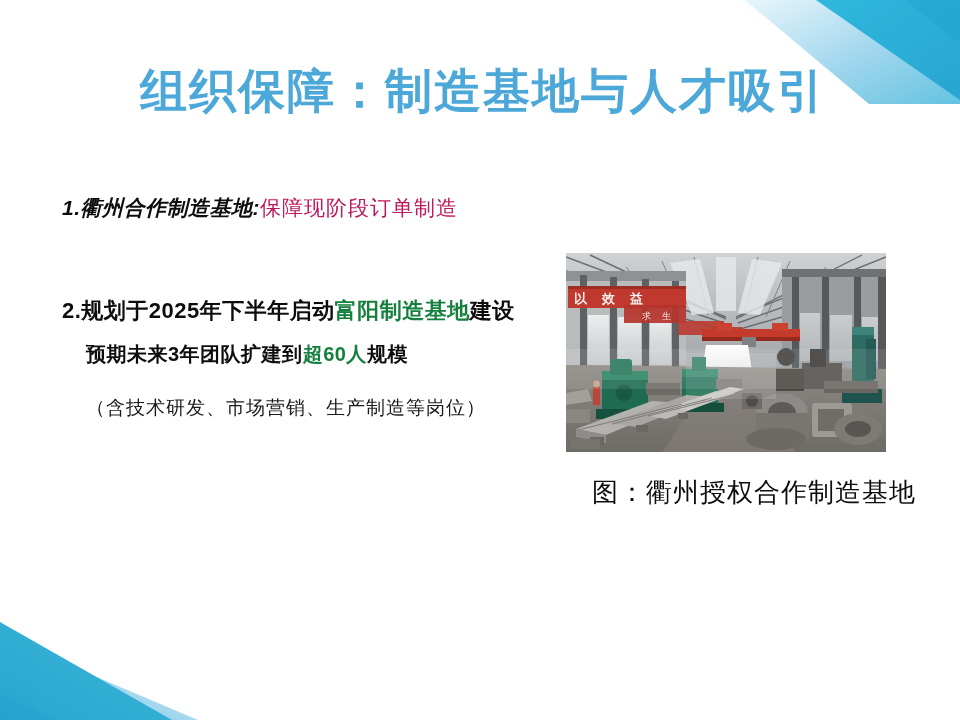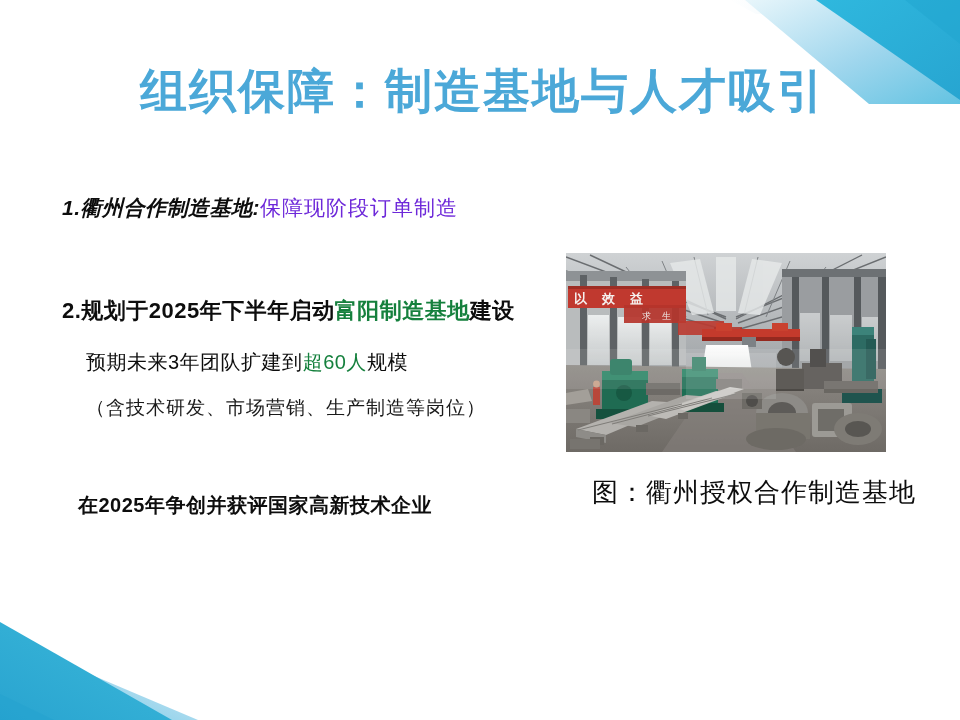--- a/index.html
+++ b/index.html
@@ -66,36 +66,36 @@
     font-size: 21px;
   }
   .line-1 .seg-bold {
     font-weight: 700;
     letter-spacing: 0.5px;
     font-style: italic;
   }
   .line-1 .seg-normal {
     font-weight: 400;
     letter-spacing: 1px;
-    color: #6d28d9;
+    color: #be185d;
   }
 
   .line-2 {
     left: 62px;
     top: 297px;
     font-size: 22px;
     font-weight: 700;
     letter-spacing: 0.5px;
   }
 
   .line-3 {
     left: 86px;
-    top: 349px;
+    top: 341px;
     font-size: 20px;
-    font-weight: 400;
+    font-weight: 700;
     letter-spacing: 0.5px;
   }
 
   .line-4 {
     left: 86px;
     top: 396px;
     font-size: 19px;
     font-weight: 400;
     letter-spacing: 1px;
     color: #1a1a1a;
@@ -198,21 +198,20 @@
     <div class="line line-2">
       <span>2.规划于2025年下半年启动</span><span class="accent-red">富阳制造基地</span><span>建设</span>
     </div>
 
     <div class="line line-3">
       <span>预期未来3年团队扩建到</span><span class="accent-red">超60人</span><span>规模</span>
     </div>
 
     <div class="line line-4">（含技术研发、市场营销、生产制造等岗位）</div>
 
-    <div class="line line-5">在2025年争创并获评国家高新技术企业</div>
   </div>
 
   <div class="photo-frame">
     <svg viewBox="0 0 320 199" xmlns="http://www.w3.org/2000/svg">
       <defs>
         <linearGradient id="sky-roof" x1="0" y1="0" x2="0" y2="1">
           <stop offset="0%" stop-color="#cfd2d4"></stop>
           <stop offset="100%" stop-color="#9fa3a6"></stop>
         </linearGradient>
         <linearGradient id="floor-g" x1="0" y1="0" x2="0" y2="1">

